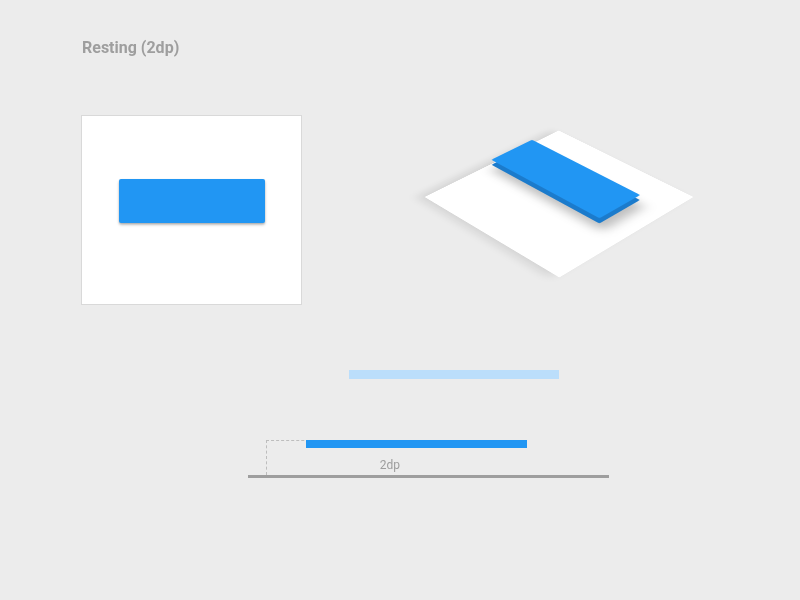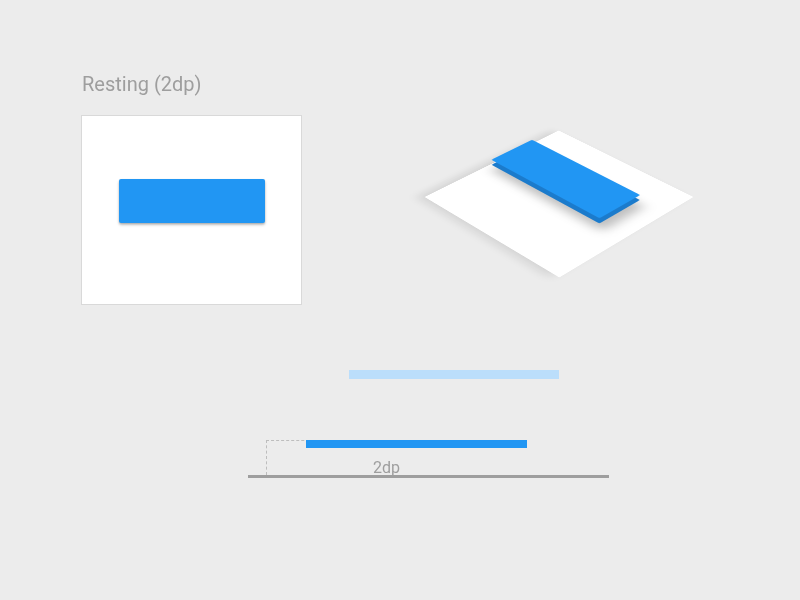--- a/index.html
+++ b/index.html
@@ -1,18 +1,18 @@
 <!DOCTYPE html>
 <html><head>
 <meta charset="utf-8">
 <style>
   html,body{margin:0;padding:0;width:800px;height:600px;background:#ECECEC;font-family:Roboto,"Helvetica Neue",Arial,sans-serif;overflow:hidden;}
   .stage{position:relative;width:800px;height:600px;}
 
-  .title{position:absolute;left:82px;top:72px;font-size:20px;color:#9E9E9E;font-weight:400;}
+  .title{position:absolute;left:82px;top:38px;font-size:16px;color:#9E9E9E;font-weight:700;}
 
   
   .flat-panel{position:absolute;left:81px;top:115px;width:219px;height:188px;background:#FFFFFF;border:1px solid #D9D9D9;}
   .flat-btn{
     position:absolute;left:119px;top:179px;width:146px;height:44px;
     background:#2196F3;border-radius:2px;
     box-shadow:0 2px 3px rgba(0,0,0,0.22),0 1px 2px rgba(0,0,0,0.15);
   }
 
   
@@ -47,21 +47,21 @@
   .bar-elevated{position:absolute;left:75px;top:70px;width:221px;height:8px;background:#2196F3;}
   .bar-ground{position:absolute;left:17px;top:105px;width:361px;height:3px;background:#9E9E9E;}
 
   
   .dash-h{position:absolute;border-top:1px dashed #BDBDBD;}
   .dash-v{position:absolute;border-left:1px dashed #BDBDBD;}
   .dash-rect-top{left:35px;top:70px;width:260px;height:0;}   
   .dash-rect-bot{left:35px;top:105px;width:40px;height:0;}   
   .dash-rect-l{left:35px;top:70px;width:0;height:35px;}
 
-  .side-label{position:absolute;right:400px;top:458px;font-size:16px;color:#9E9E9E;text-align:right;width:80px;}
+  .side-label{position:absolute;right:400px;top:458px;font-size:12px;color:#9E9E9E;text-align:right;width:80px;}
 </style>
 </head>
 <body>
 
 <div class="stage">
 
   <div class="title">Resting (2dp)</div>
 
   <div class="flat-panel"></div>
   <div class="flat-btn"></div>

